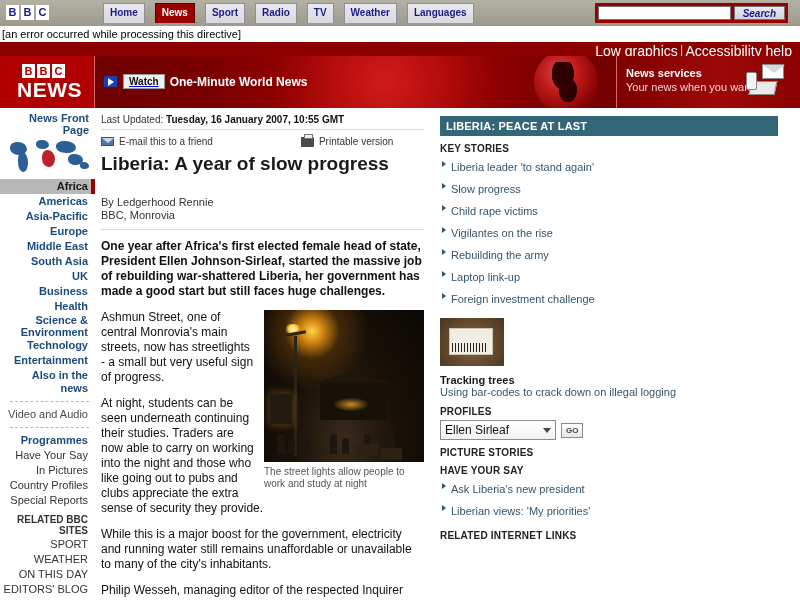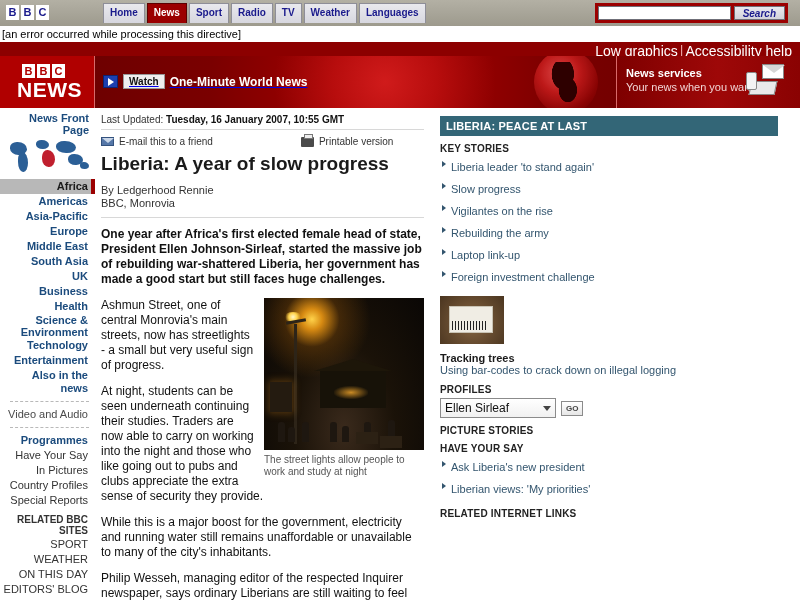--- a/index.html
+++ b/index.html
@@ -22,21 +22,21 @@
     display: flex; gap: 2px;
   }
   .bbc-blocks span {
     display: block; width: 13px; height: 15px;
     background: #ffffff; color: #1a1a8c;
     font-size: 11px; font-weight: bold; line-height: 15px;
     text-align: center; font-family: "Liberation Sans", sans-serif;
   }
   .navtabs {
     position: absolute; left: 103px; top: 3px;
-    display: flex; gap: 2px; align-items: flex-start;
+    display: flex; gap: 10px; align-items: flex-start;
   }
   .navtabs a {
     display: block;
     background: linear-gradient(to bottom,#e9e9ee 0%, #d7d7df 100%);
     border: 1px solid #8e8e98;
     border-bottom: none;
     color: #1a1a8c;
     font-size: 10px; font-weight: bold;
     padding: 4px 6px 5px 6px;
     text-decoration: none;
@@ -226,21 +226,21 @@
   }
   .ic-print {
     width: 13px; height: 10px; background: #4a4a4a; border-radius: 1px;
     position: relative;
   }
   .ic-print:after {
     content: ""; position: absolute; left: 3px; top: -3px;
     width: 7px; height: 3px; background: #eee; border: 1px solid #777;
   }
   h1.headline {
-    font-size: 19px; color: #1a1a1a; margin: 2px 0 9px 0; font-weight: bold;
+    font-size: 19px; color: #1a1a1a; margin: 2px 0 21px 0; font-weight: bold;
   }
   .byline { font-size: 11px; color: #333; line-height: 13px; padding-bottom: 7px; }
   .intro {
     font-size: 12px; font-weight: bold; color: #111; line-height: 15px;
     border-top: 1px solid #d8d8d8; padding-top: 9px; margin-bottom: 11px;
   }
   .bodytext { font-size: 12px; color: #111; line-height: 15px; }
   .bodytext p { margin: 0 0 11px 0; }
   .photo-wrap { float: right; width: 160px; margin: 0 0 6px 9px; }
   .photo {
@@ -561,20 +561,21 @@
     </div>
   </div>
 
   <div class="rail">
     <div class="rail-band">LIBERIA: PEACE AT LAST</div>
 
     <div class="rail-hd">KEY STORIES</div>
     <ul class="bullets">
       <li><a href="#">Liberia leader 'to stand again'</a></li>
       <li><a href="#">Slow progress</a></li>
+      <li><a href="#">Child rape victims</a></li>
       <li><a href="#">Vigilantes on the rise</a></li>
       <li><a href="#">Rebuilding the army</a></li>
       <li><a href="#">Laptop link-up</a></li>
       <li><a href="#">Foreign investment challenge</a></li>
     </ul>
 
     <div class="promo">
       <div class="promo-img">
         <div class="tag"></div>
         <div class="bars"></div>

